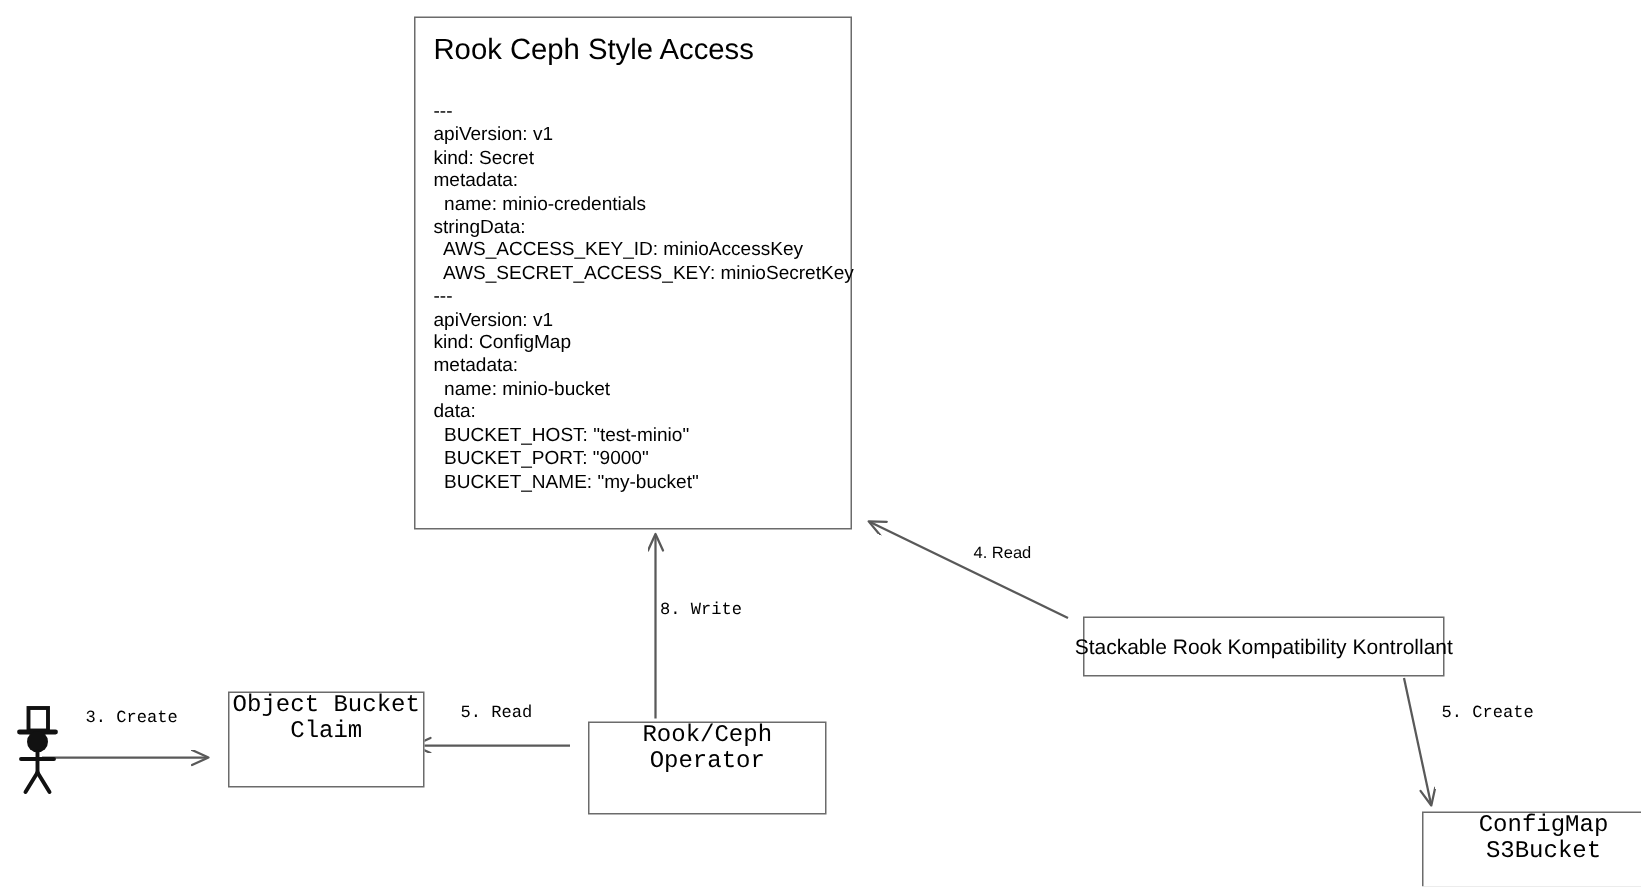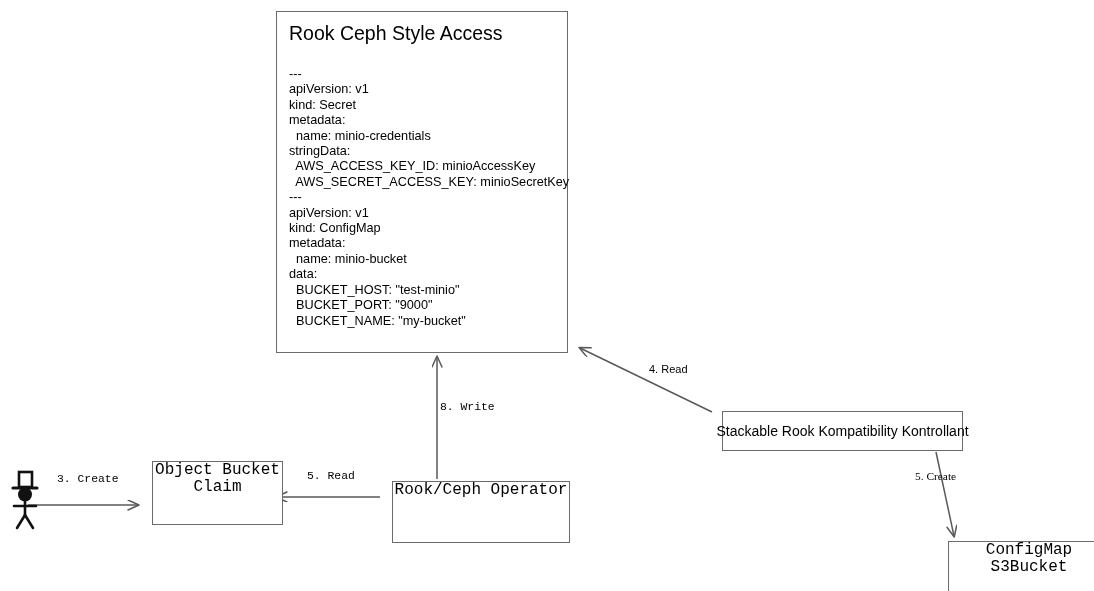--- a/index.html
+++ b/index.html
@@ -74,21 +74,21 @@
     align-items: center;
     justify-content: center;
     text-align: center;
     font-family: "Liberation Sans", sans-serif;
     font-size: 14px;
     line-height: 17px;
     white-space: pre;
   }
 
   #obc-box   { left: 142px; top: 461px; width: 131px; height: 64px; }
-  #op-box    { left: 382px; top: 481px; width: 178px; height: 62px; }
+  #op-box    { left: 382px; top: 481px; width: 159px; height: 62px; }
   #skkk-box  { left: 710px; top: 411px; width: 241px; height: 40px; margin-left: 12px; }
   #s3-box    { left: 938px; top: 541px; width: 162px; height: 51px; }
 
   
   .edge-label {
     position: absolute;
     white-space: pre;
     color: #000;
   }
   .lbl-mono {
@@ -96,21 +96,21 @@
     font-size: 11.4px;
   }
   .lbl-sans {
     font-family: "Liberation Sans", sans-serif;
     font-size: 11px;
   }
   #lbl-1 { left: 57px;  top: 473px; }
   #lbl-2 { left: 307px; top: 470px; }
   #lbl-3 { left: 440px; top: 401px; }
   #lbl-4 { left: 649px; top: 363px; }
-  #lbl-5 { left: 915px; top: 470px; font-family: Liberation Serif, serif; }
+  #lbl-5 { left: 961px; top: 470px; }
 
   
   #actor {
     position: absolute;
     left: 6px;
     top: 470px;
     width: 42px;
     height: 60px;
   }
 </style>

